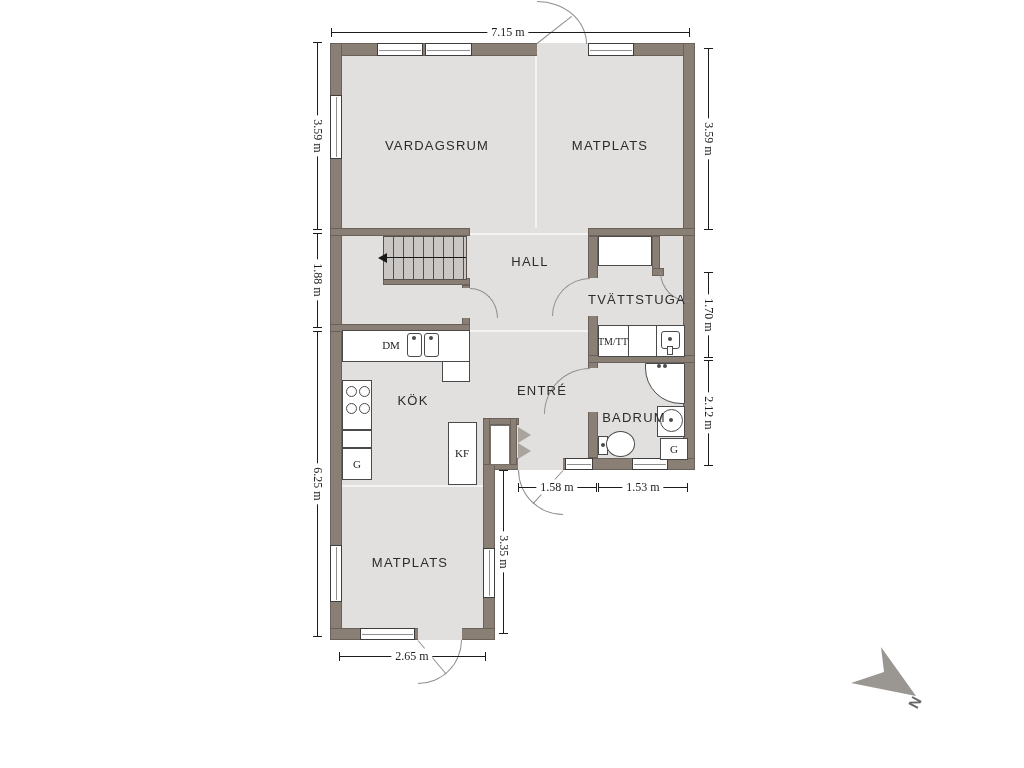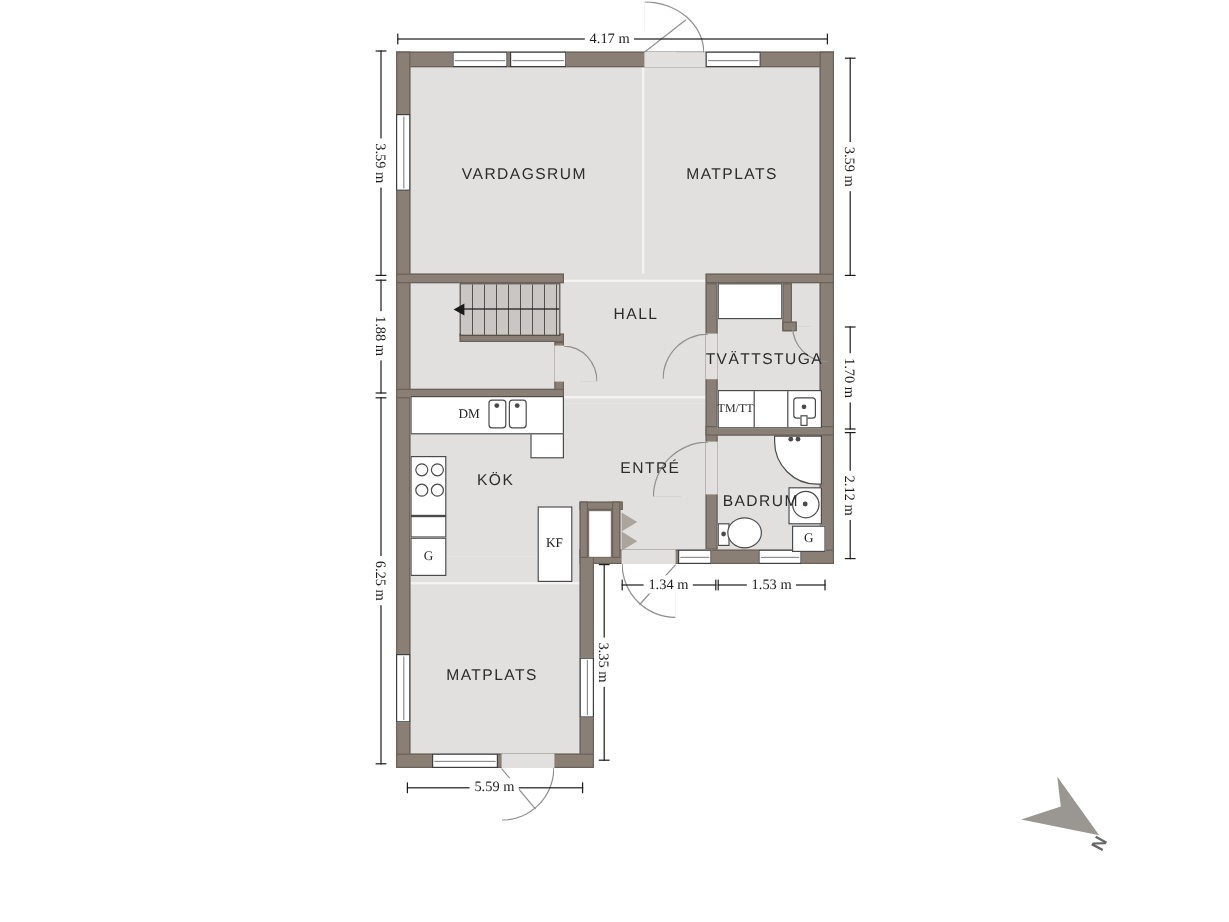--- a/index.html
+++ b/index.html
@@ -161,45 +161,45 @@
   <div class="rlabel" style="left:634px;top:417px;">BADRUM</div>
   <div class="rlabel" style="left:410px;top:562px;">MATPLATS</div>
 
   <div class="slabel" style="left:391px;top:345px;">DM</div>
   <div class="slabel" style="left:613px;top:341px;font-size:10px;">TM/TT</div>
   <div class="slabel" style="left:462px;top:453px;">KF</div>
   <div class="slabel" style="left:357px;top:464px;">G</div>
   <div class="slabel" style="left:674px;top:449px;">G</div>
 
   <div class="dimh" style="left:331px;top:32px;width:359px;"></div>
-  <div class="dimt" style="left:508px;top:32px;">4.17 m</div>
+  <div class="dimt" style="left:508px;top:32px;">7.15 m</div>
 
   <div class="dimv" style="left:317px;top:42px;height:188px;"></div>
   <div class="dimt rot" style="left:317px;top:136px;">3.59 m</div>
   <div class="dimv" style="left:317px;top:233px;height:95px;"></div>
   <div class="dimt rot" style="left:317px;top:280px;">1.88 m</div>
   <div class="dimv" style="left:317px;top:331px;height:306px;"></div>
   <div class="dimt rot" style="left:317px;top:484px;">6.25 m</div>
 
   <div class="dimv" style="left:708px;top:48px;height:182px;"></div>
   <div class="dimt rot" style="left:708px;top:139px;">3.59 m</div>
   <div class="dimv" style="left:708px;top:272px;height:86px;"></div>
   <div class="dimt rot" style="left:708px;top:315px;">1.70 m</div>
   <div class="dimv" style="left:708px;top:360px;height:106px;"></div>
   <div class="dimt rot" style="left:708px;top:413px;">2.12 m</div>
 
   <div class="dimh" style="left:518px;top:487px;width:79px;"></div>
-  <div class="dimt" style="left:557px;top:487px;">1.34 m</div>
+  <div class="dimt" style="left:557px;top:487px;">1.58 m</div>
   <div class="dimh" style="left:598px;top:487px;width:90px;"></div>
   <div class="dimt" style="left:643px;top:487px;">1.53 m</div>
 
   <div class="dimv" style="left:503px;top:470px;height:164px;"></div>
   <div class="dimt rot" style="left:503px;top:552px;">3.35 m</div>
 
   <div class="dimh" style="left:339px;top:656px;width:147px;"></div>
-  <div class="dimt" style="left:412px;top:656px;">5.59 m</div>
+  <div class="dimt" style="left:412px;top:656px;">2.65 m</div>
 
   <svg style="position:absolute;left:840px;top:632px;" width="110" height="95" viewBox="0 0 110 95">
     <path d="M76,64 L41,15 L44,40 L11,51 Z" fill="#9a9792"></path>
   </svg>
   <div class="northN" style="left:910px;top:694px;">N</div>
 
 </div>
 
 </body></html>

